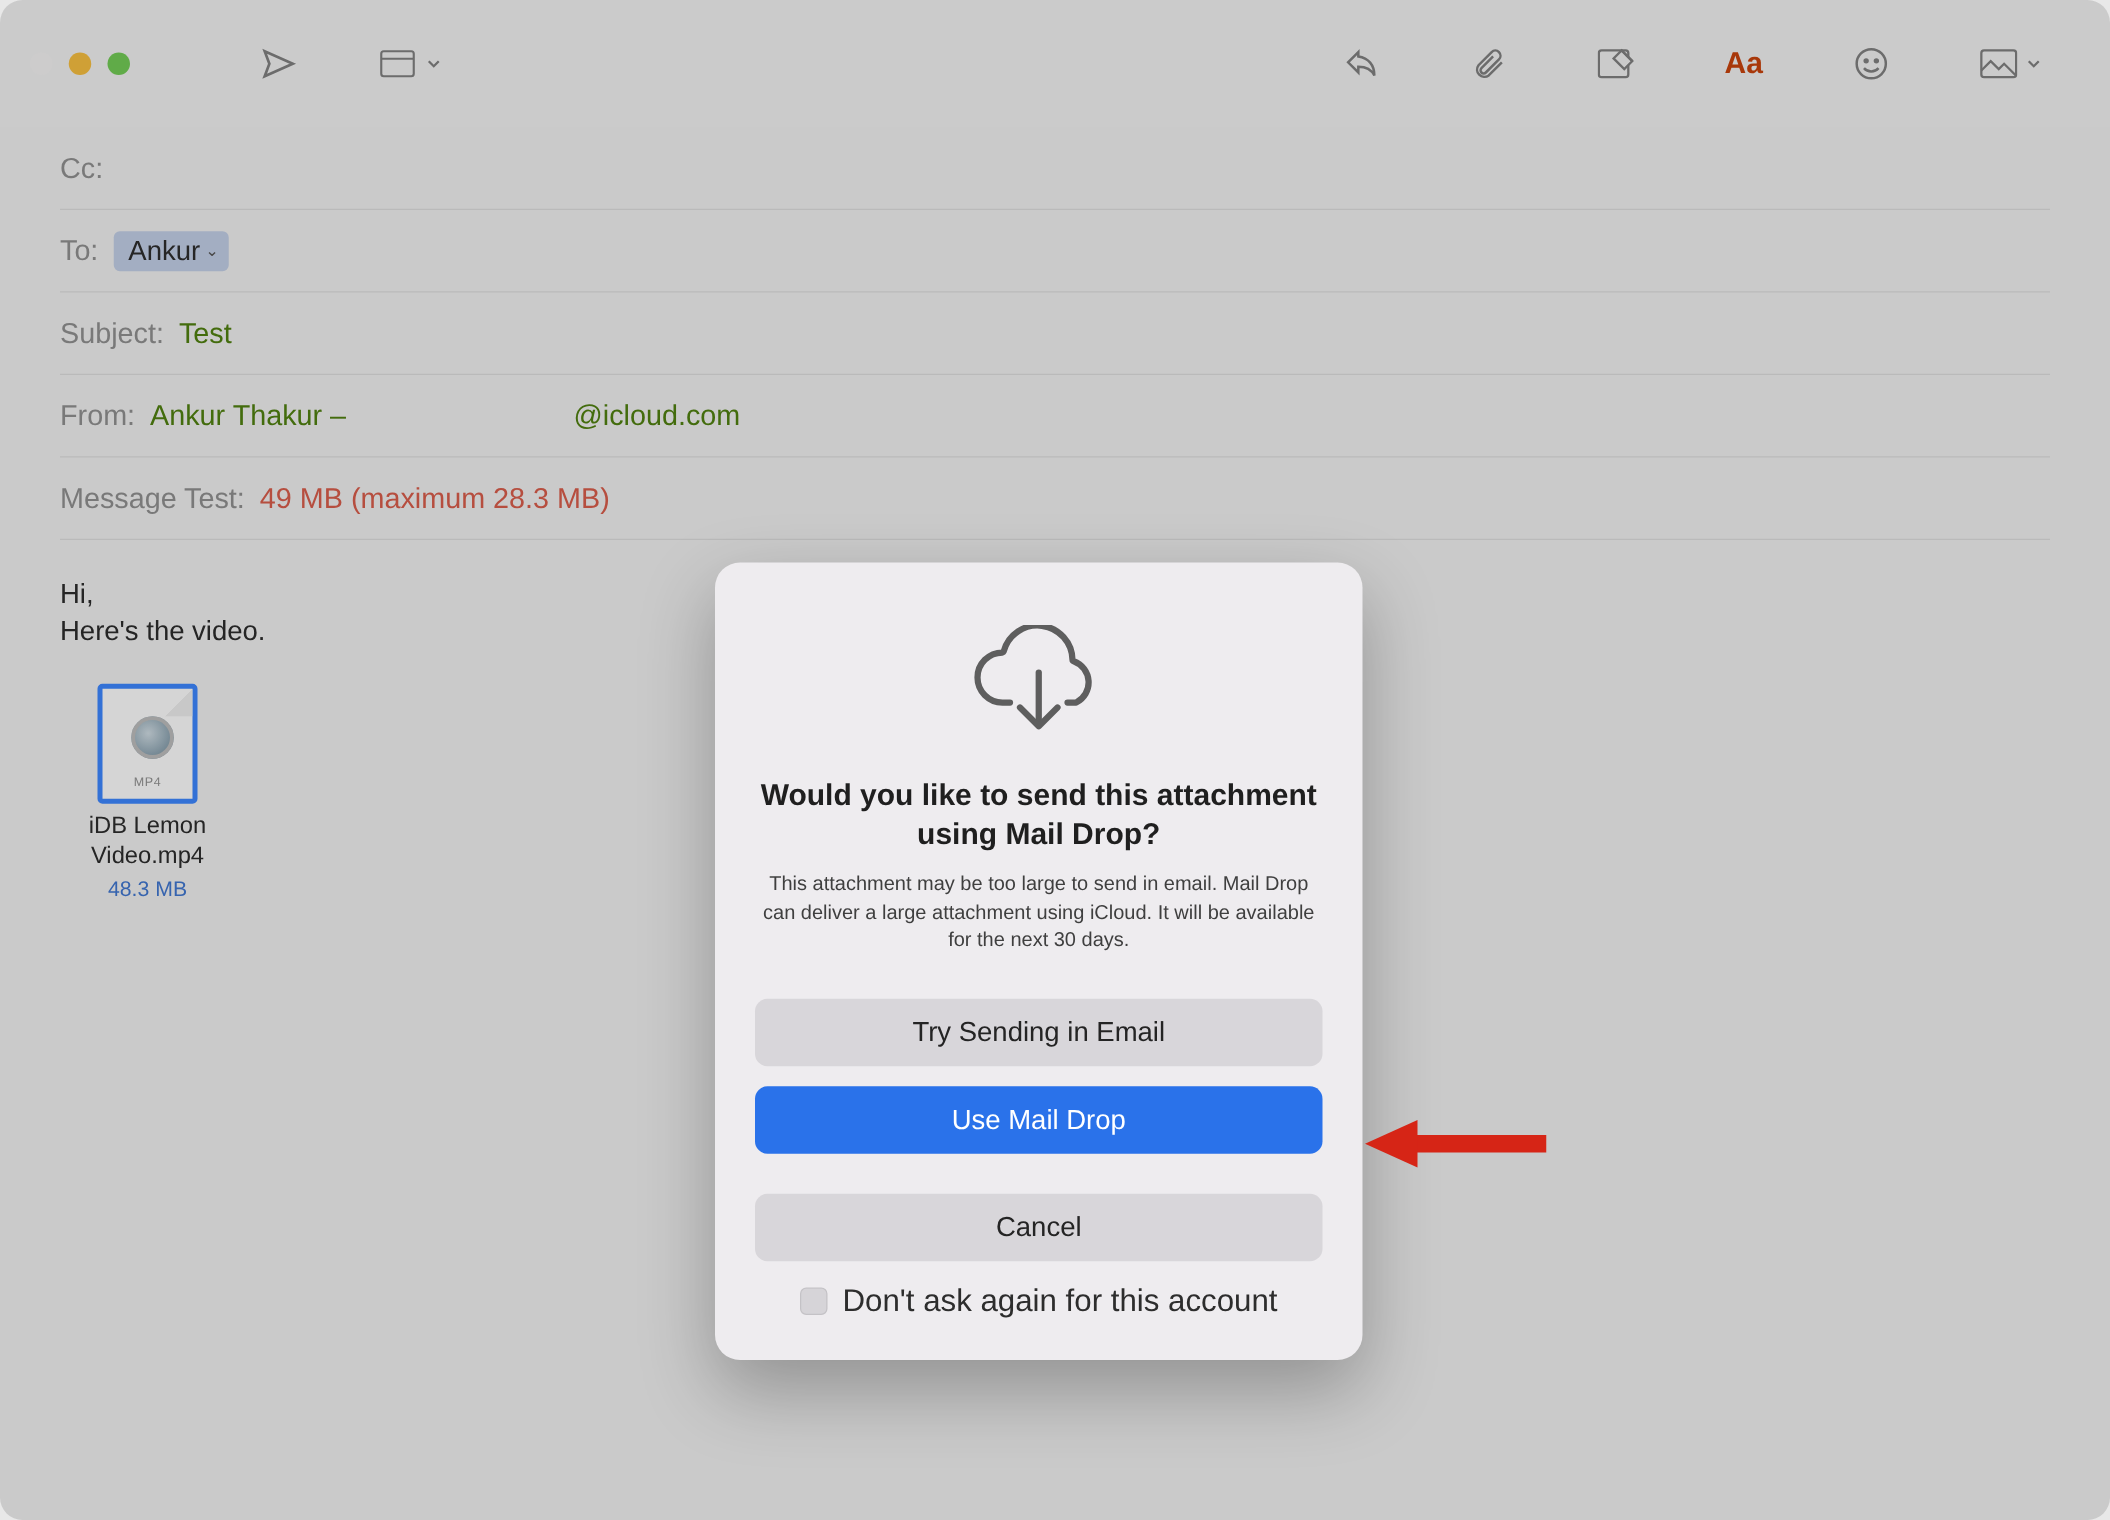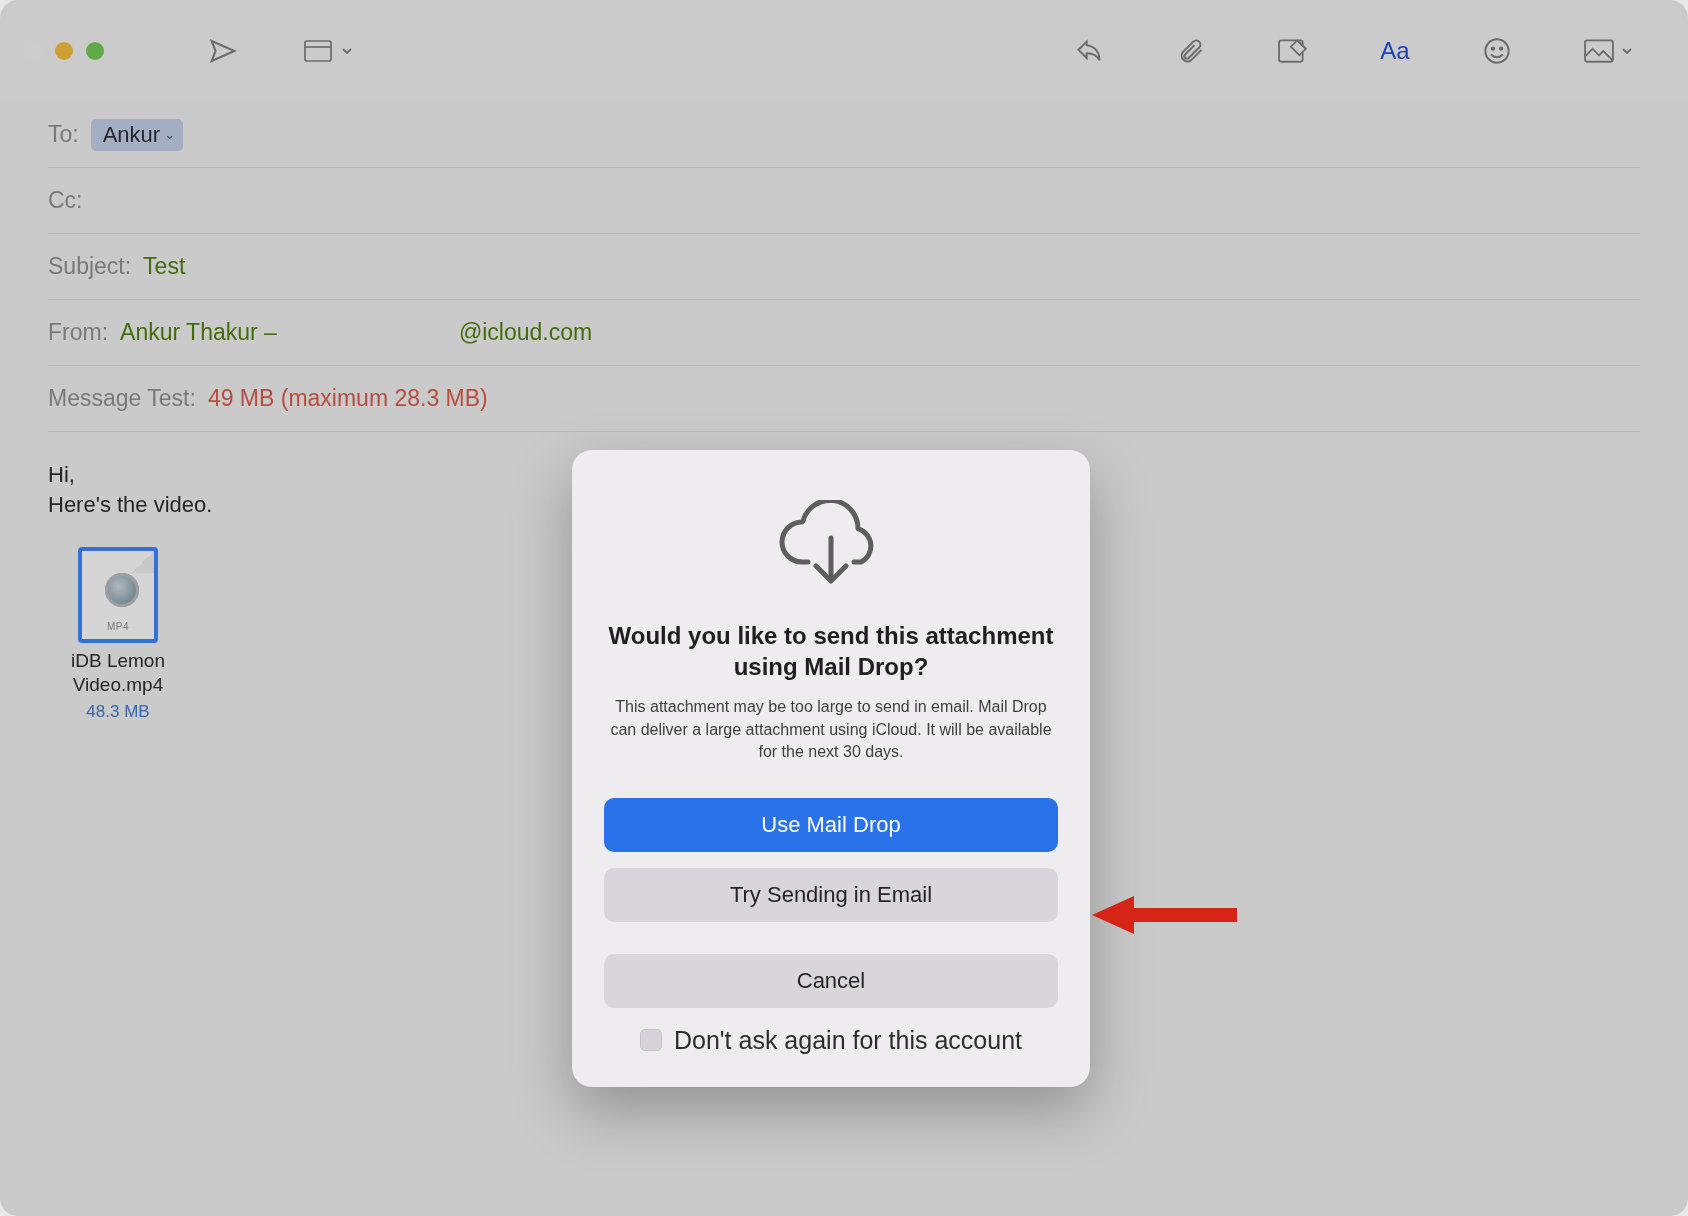--- a/index.html
+++ b/index.html
@@ -105,21 +105,21 @@
       <div class="tb-btn">
         <span class="tb-icon">
           <svg width="30" height="28" viewBox="0 0 28 24" fill="none" stroke="currentColor" stroke-width="1.7">
               <rect x="1" y="2" width="22" height="20" rx="2"></rect>
               <path d="M18 2l8 8-6 6-8-8z" fill="#e8e8e8"></path>
               <path d="M18 2l8 8"></path>
             </svg>
         </span>
       </div>
       <div class="tb-btn">
-        <span class="tb-icon" style="font-size:24px; font-weight:400; color:#1d4ed8;">Aa</span>
+        <span class="tb-icon" style="font-size:24px; font-weight:700; color:#c2410c;">Aa</span>
       </div>
       <div class="tb-btn">
         <span class="tb-icon">
           <svg width="28" height="28" viewBox="0 0 24 24" fill="none" stroke="currentColor" stroke-width="1.7">
               <circle cx="12" cy="12" r="10"></circle>
               <circle cx="8.5" cy="10" r="1" fill="currentColor"></circle>
               <circle cx="15.5" cy="10" r="1" fill="currentColor"></circle>
               <path d="M7 15c1.3 1.5 3 2.3 5 2.3s3.7-.8 5-2.3"></path>
             </svg>
         </span>
@@ -135,28 +135,28 @@
           <svg width="12" height="12" viewBox="0 0 12 12" fill="none" stroke="currentColor" stroke-width="1.8">
               <path d="M2 4l4 4 4-4"></path>
             </svg>
         </span>
       </div>
     </div>
   </div>
 
   <div class="headers">
     <div class="hrow">
+      <span>Cc:</span>
+    </div>
+    <div class="hrow">
       <span>To:</span>
       <span class="chip">
         <span>Ankur</span>
         <span class="chev">⌄</span>
       </span>
-    </div>
-    <div class="hrow">
-      <span>Cc:</span>
     </div>
     <div class="hrow">
       <span>Subject:</span>
       <span class="val">Test</span>
     </div>
     <div class="hrow" style="">
       <span>From:</span>
       <span class="val">Ankur Thakur –</span>
       <span class="val" style="margin-left:170px;">@icloud.com</span>
     </div>
@@ -188,22 +188,22 @@
   <div class="dialog">
     <div class="dlg-icon">
       <svg width="110" height="90" viewBox="0 0 110 90" fill="none" stroke="#5e5e5e" stroke-width="5" stroke-linecap="round" stroke-linejoin="round">
         <path d="M32 62h-6a20 20 0 010-40 2 2 0 001-1A28 28 0 0182 28a1 1 0 001 1 18 18 0 012 33h-7"></path>
         <line x1="55" y1="38" x2="55" y2="80"></line>
         <path d="M40 66l15 15 15-15"></path>
       </svg>
     </div>
     <div class="dlg-title">Would you like to send this attachment using Mail Drop?</div>
     <div class="dlg-msg">This attachment may be too large to send in email. Mail Drop can deliver a large attachment using iCloud. It will be available for the next 30 days.</div>
+    <button class="dlg-btn secondary">Try Sending in Email</button>
     <button class="dlg-btn primary">Use Mail Drop</button>
-    <button class="dlg-btn secondary">Try Sending in Email</button>
     <div class="dlg-gap"></div>
     <button class="dlg-btn secondary">Cancel</button>
     <div class="dlg-check">
       <span class="box"></span>
       <span>Don't ask again for this account</span>
     </div>
   </div>
 
   <div class="arrow">
     <svg width="150" height="50" viewBox="0 0 150 50">

